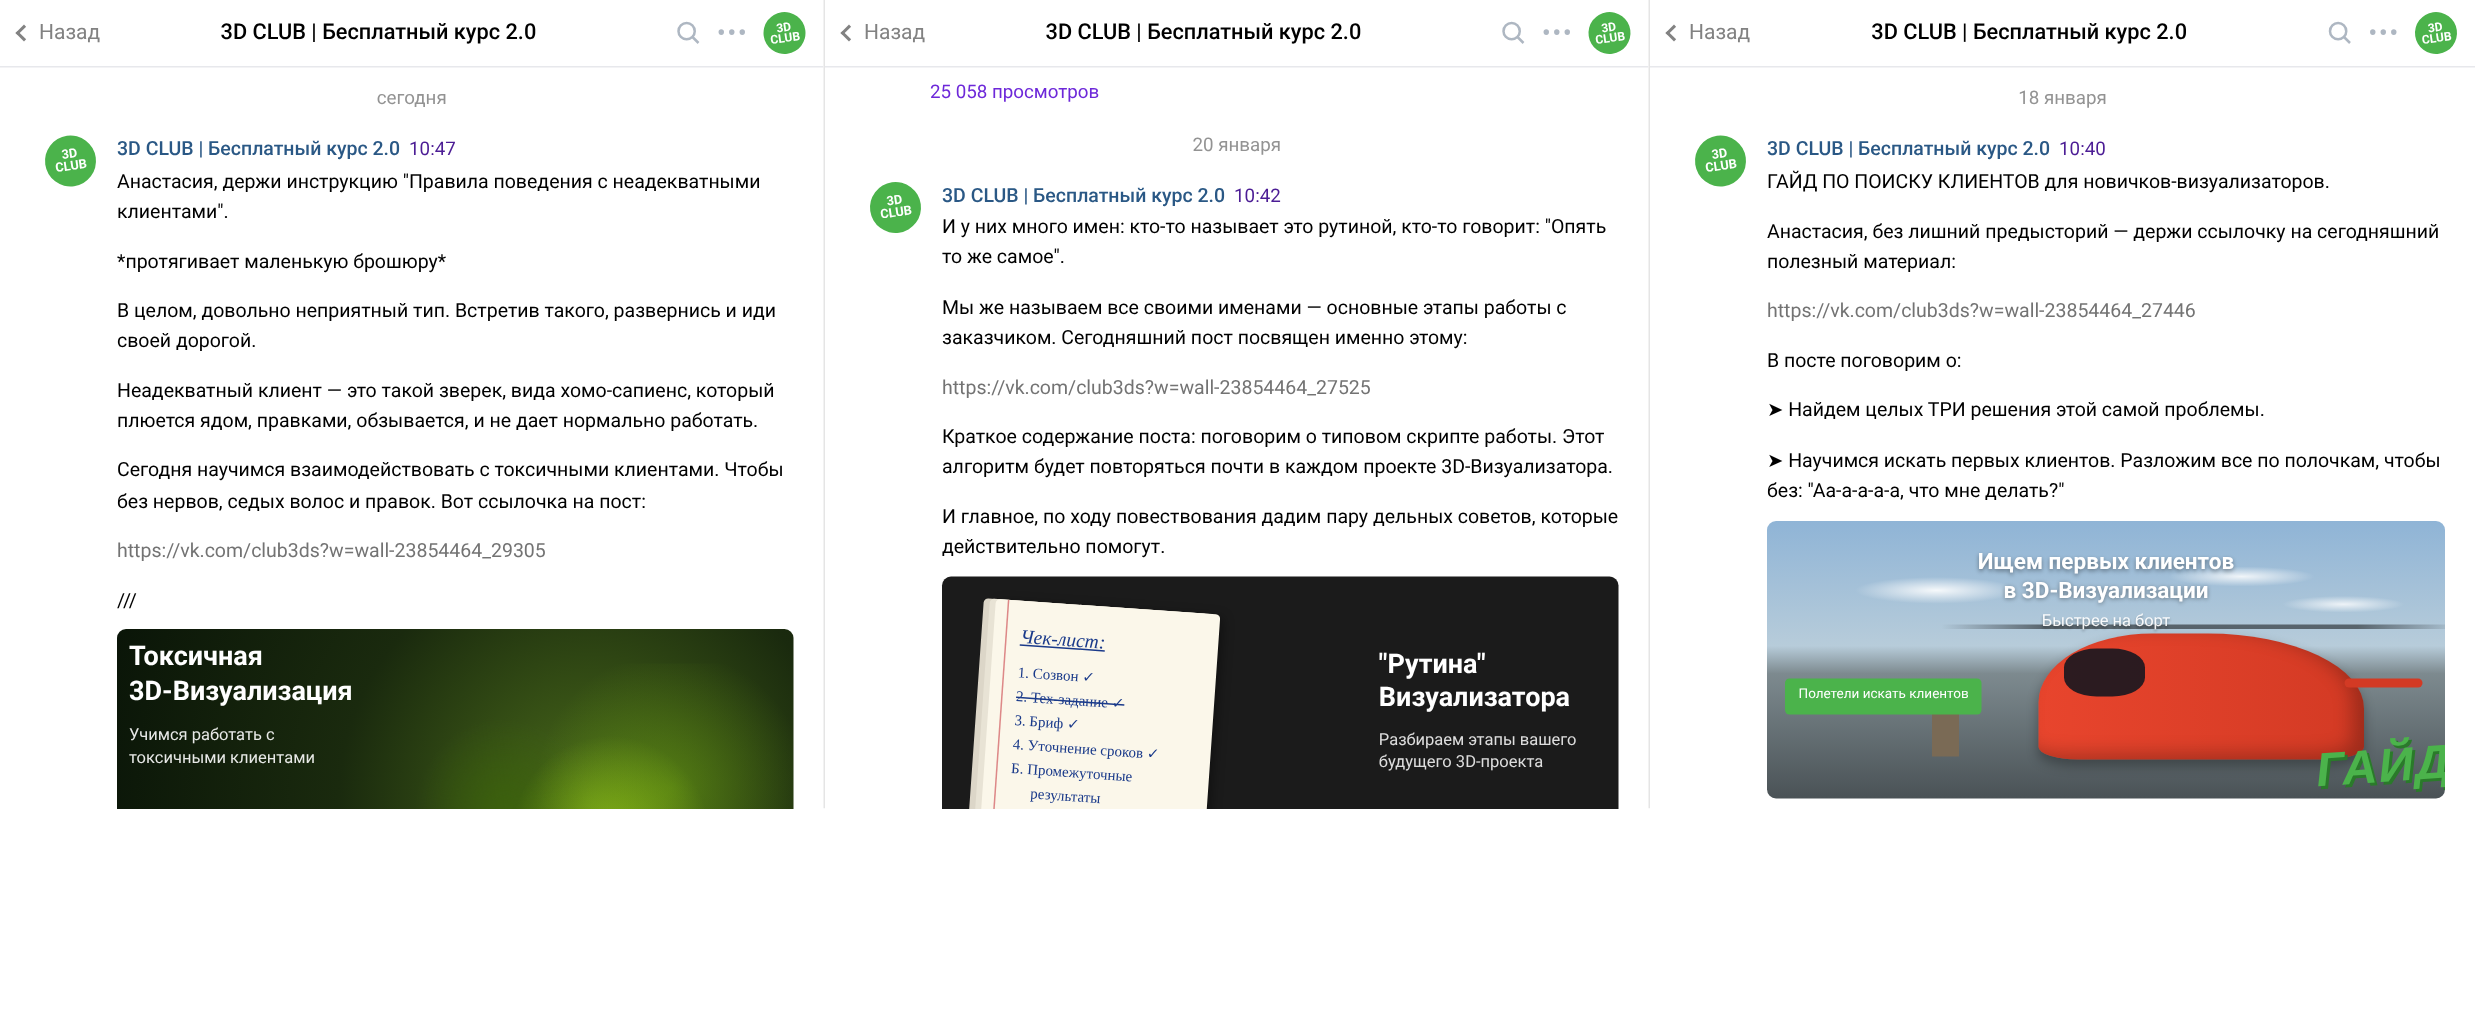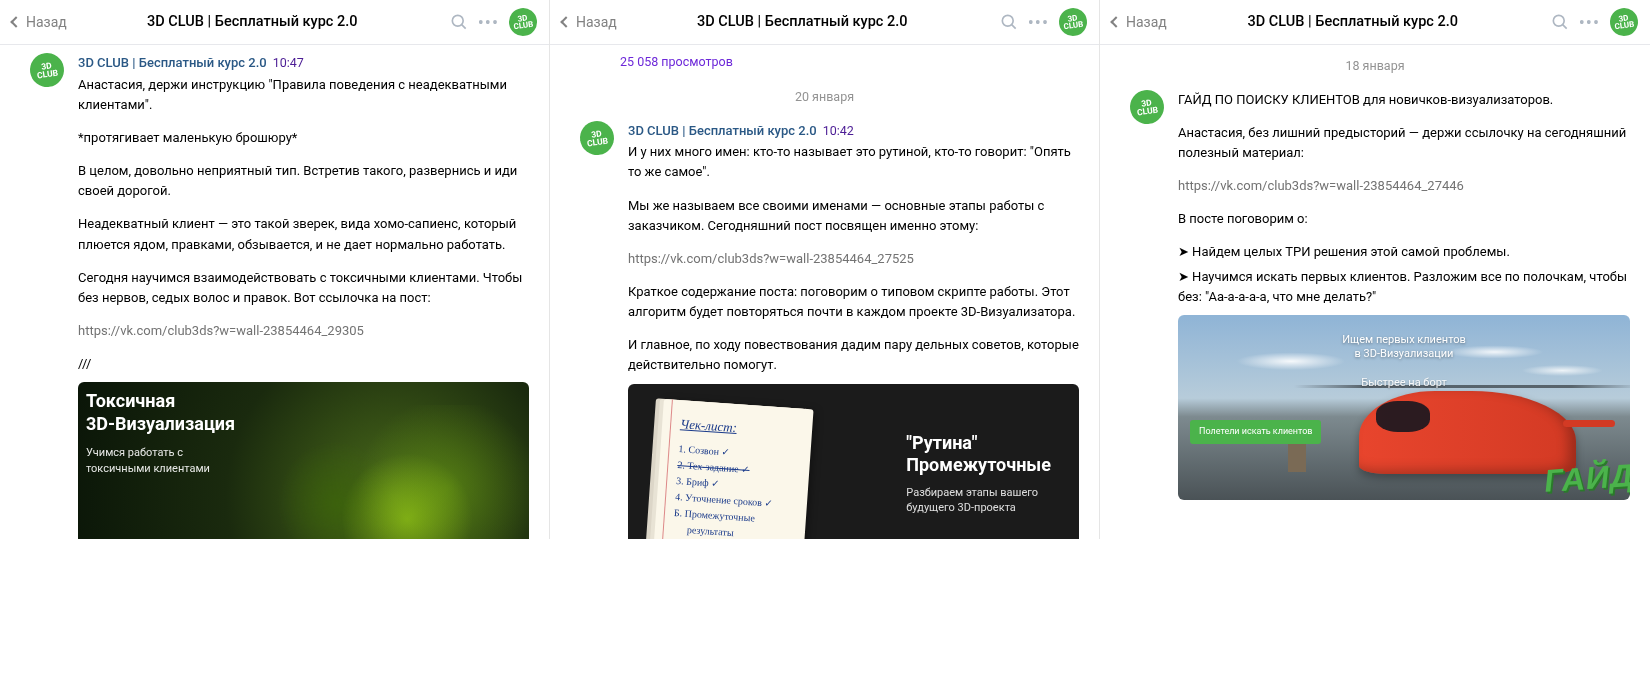--- a/index.html
+++ b/index.html
@@ -54,21 +54,21 @@
 .c3 .hel{position:absolute;right:12%;bottom:14%;width:48%;height:45%}
 .c3 .helb{position:absolute;inset:0;background:
  linear-gradient(90deg,#e8452d 0%,#d33a24 100%);border-radius:35% 48% 12% 12%/55% 60% 10% 10%;box-shadow:inset -8px -4px 12px rgba(0,0,0,.25),0 4px 8px rgba(0,0,0,.3)}
 .c3 .helb::before{content:"";position:absolute;left:8%;top:12%;width:25%;height:38%;background:rgba(10,20,30,.85);border-radius:40%}
 .c3 .helb::after{content:"";position:absolute;right:-18%;top:35%;width:24%;height:8%;background:#d33a24;border-radius:4px}
 .c3 .rotor{position:absolute;left:-30%;right:-30%;top:-6px;height:3px;background:linear-gradient(90deg,transparent 0%,rgba(0,0,0,.5) 20%,rgba(0,0,0,.5) 80%,transparent 100%)}
 .c3 .person{position:absolute;left:24%;bottom:14%;width:22px;height:52px}
 .c3 .person::before{content:"";position:absolute;top:0;left:5px;width:12px;height:12px;background:#2a2a2a;border-radius:50%}
 .c3 .person::after{content:"";position:absolute;top:10px;left:2px;width:18px;height:40px;background:#7a6a55;border-radius:5px 5px 0 0}
 .c3 .ov{position:absolute;top:18px;left:0;right:0;text-align:center;z-index:2}
-.c3 .ov h3{font-size:11px;font-weight:400;line-height:1.3;margin-bottom:14px;text-shadow:0 1px 3px rgba(0,0,0,.4)}
+.c3 .ov h3{font-size:15px;font-weight:700;line-height:1.3;margin-bottom:2px;text-shadow:0 1px 3px rgba(0,0,0,.4)}
 .c3 .ov .sub{font-size:11px;opacity:.92;text-shadow:0 1px 2px rgba(0,0,0,.4)}
 .c3 .btng{position:absolute;left:12px;bottom:56px;padding:5px 9px;background:#4bb34b;color:#fff;border-radius:3px;font-size:9px;z-index:3}
 .c3 .gd{position:absolute;right:-4px;bottom:-2px;font-family:Impact,sans-serif;font-size:32px;font-weight:900;color:#4bb34b;transform:skewX(-10deg) rotate(-4deg);letter-spacing:1px;text-shadow:2px 2px 0 #2a7a2a;z-index:3}
 </style>
 </head>
 <body>
 
 <div class="wrap">
 
   <div class="col">
@@ -81,20 +81,21 @@
       <div class="icn">
           <svg viewBox="0 0 24 24" fill="none" stroke="currentColor" stroke-width="2">
             <circle cx="10.5" cy="10.5" r="6.5"></circle>
             <line x1="20" y1="20" x2="15.2" y2="15.2"></line>
           </svg>
         </div>
       <div class="dots">•••</div>
       <div class="avatar-sm">3D<br>CLUB</div>
     </div>
     <div class="body">
+      <div class="datebar">сегодня</div>
       <div class="msg">
         <div class="av">3D<br>CLUB</div>
         <div class="mc">
           <div class="mhd"><span class="auth">3D CLUB | Бесплатный курс 2.0</span><span class="time">10:47</span></div>
           <div class="txt">
             <p>Анастасия, держи инструкцию "Правила поведения с неадекватными клиентами".</p>
             <p>*протягивает маленькую брошюру*</p>
             <p>В целом, довольно неприятный тип. Встретив такого, развернись и иди своей дорогой.</p>
             <p>Неадекватный клиент — это такой зверек, вида хомо-сапиенс, который плюется ядом, правками, обзывается, и не дает нормально работать.</p>
             <p>Сегодня научимся взаимодействовать с токсичными клиентами. Чтобы без нервов, седых волос и правок. Вот ссылочка на пост:</p>
@@ -148,21 +149,21 @@
               <div class="ln">1. Созвон ✓</div>
               <div class="ln"><s>2. Тех-задание ✓</s></div>
               <div class="ln">3. Бриф ✓</div>
               <div class="ln">4. Уточнение сроков ✓</div>
               <div class="ln">Б. Промежуточные</div>
               <div class="ln" style="margin-left:14px">результаты</div>
               <div class="ln">С. Демонстрация</div>
               <div class="ln" style="margin-left:14px">результатов</div>
             </div>
             <div class="rt">
-              <h3><span>"Рутина"</span><br><span>Промежуточные</span></h3>
+              <h3><span>"Рутина"</span><br><span>Визуализатора</span></h3>
               <div class="sub"><span>Разбираем этапы вашего</span><br><span>будущего 3D-проекта</span></div>
             </div>
           </div>
         </div>
       </div>
     </div>
   </div>
 
   <div class="col">
     <div class="hdr">
@@ -178,26 +179,27 @@
           </svg>
         </div>
       <div class="dots">•••</div>
       <div class="avatar-sm">3D<br>CLUB</div>
     </div>
     <div class="body">
       <div class="datebar">18 января</div>
       <div class="msg">
         <div class="av">3D<br>CLUB</div>
         <div class="mc">
+          <div class="mhd"><span class="auth">3D CLUB | Бесплатный курс 2.0</span><span class="time">10:40</span></div>
           <div class="txt">
             <p>ГАЙД ПО ПОИСКУ КЛИЕНТОВ для новичков-визуализаторов.</p>
             <p>Анастасия, без лишний предысторий — держи ссылочку на сегодняшний полезный материал:</p>
             <p><span class="lnk">https://vk.com/club3ds?w=wall-23854464_27446</span></p>
             <p>В посте поговорим о:</p>
-            <p style="margin-bottom:4px">➤ Найдем целых ТРИ решения этой самой проблемы.</p>
+            <p style="margin-bottom:14px">➤ Найдем целых ТРИ решения этой самой проблемы.</p>
             <p>➤ Научимся искать первых клиентов. Разложим все по полочкам, чтобы без: "Аа-а-а-а-а, что мне делать?"</p>
           </div>
           <div class="card c3">
             <div class="sky"></div>
             <div class="ov">
               <h3><span>Ищем первых клиентов</span><br><span>в 3D-Визуализации</span></h3>
               <div class="sub">Быстрее на борт</div>
             </div>
             <div class="person"></div>
             <div class="hel">

